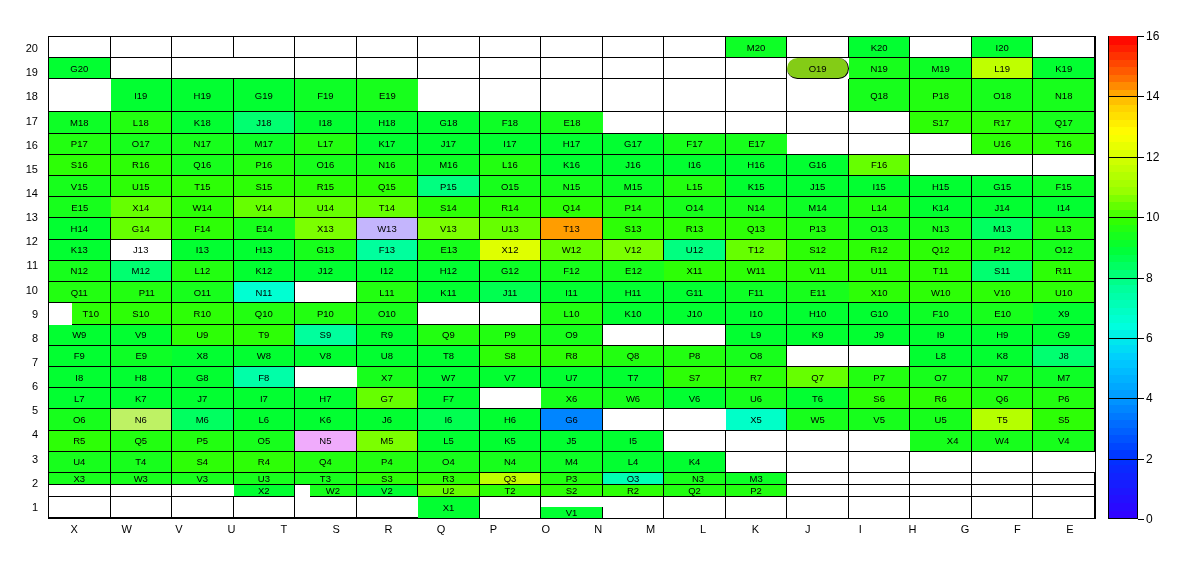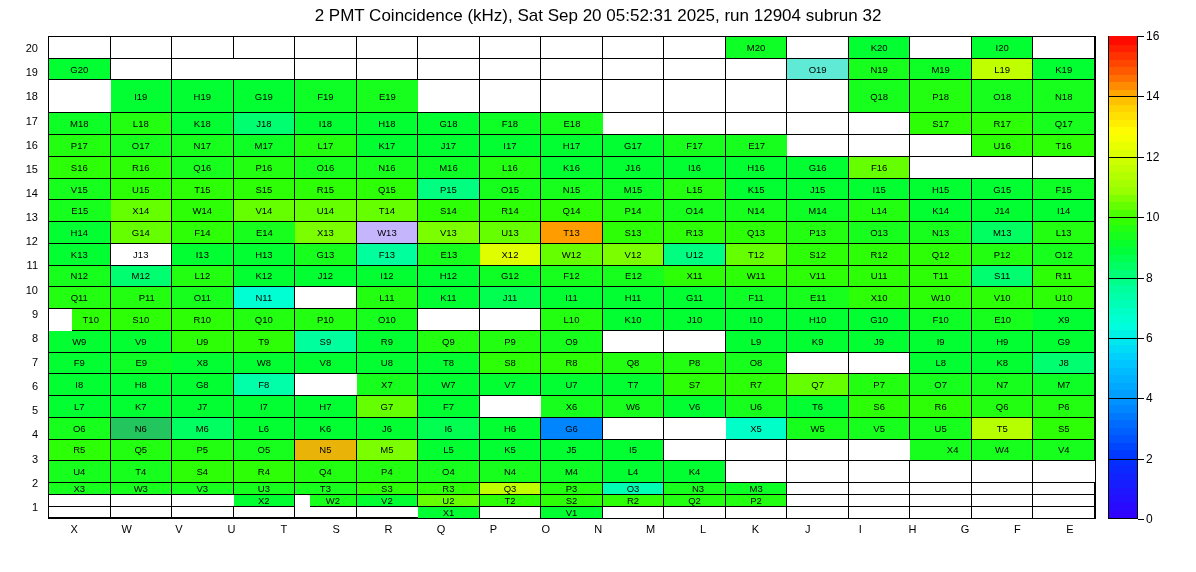--- a/index.html
+++ b/index.html
@@ -65,21 +65,20 @@
     position:absolute;left:1108px;top:36px;width:30px;height:483px;
     pointer-events:none;
   }
   #cbarmarks .m{position:absolute;left:0;width:30px;height:1px;background:#000;}
 </style>
 </head>
 <body>
 
 <div id="root">
 
-  <div id="title">2 PMT Coincidence (kHz), Sat Sep 20 05:52:31 2025, run 12904 subrun 32</div>
 
   <div id="ylabels">
       <div style="top: 470.925px;">1</div>
       <div style="top: 446.775px;">2</div>
       <div style="top: 422.625px;">3</div>
       <div style="top: 398.475px;">4</div>
       <div style="top: 374.325px;">5</div>
       <div style="top: 350.175px;">6</div>
       <div style="top: 326.025px;">7</div>
       <div style="top: 301.875px;">8</div>
@@ -121,21 +120,21 @@
         <div class="cell lastcol"></div>
         <div class="cell"></div>
         <div class="cell"></div>
         <div class="cell"></div>
         <div class="cell"></div>
         <div class="cell"></div>
         <div class="cell"></div>
         <div class="cell"></div>
         <div class="cell"></div>
         <div class="cell"></div>
-        <div class="cell" style="background: #5eead4;">O19</div>
+        <div class="cell" style="background: #84cc16; border-radius: 11px;">O19</div>
         <div class="cell" style="background: rgb(23, 255, 28);">N19</div>
         <div class="cell" style="background: rgb(13, 255, 38);">M19</div>
         <div class="cell" style="background: rgb(191, 255, 0);">L19</div>
         <div class="cell" style="background: rgb(2, 255, 49);">K19</div>
         <div class="cell" style="background: rgb(2, 255, 49); margin-top: 32px;">J19</div>
         <div class="cell" style="background: rgb(2, 255, 49);">I19</div>
         <div class="cell" style="background: rgb(2, 255, 49);">H19</div>
         <div class="cell" style="background: rgb(2, 255, 49);">G19</div>
         <div class="cell" style="background: rgb(13, 255, 38);">F19</div>
         <div class="cell lastcol" style="background: rgb(23, 255, 28);">E19</div>
@@ -382,41 +381,41 @@
         <div class="cell" style="background: rgb(23, 255, 28);">X6</div>
         <div class="cell" style="background: rgb(23, 255, 28);">W6</div>
         <div class="cell" style="background: rgb(2, 255, 49);">V6</div>
         <div class="cell" style="background: rgb(23, 255, 28);">U6</div>
         <div class="cell" style="background: rgb(2, 255, 49);">T6</div>
         <div class="cell" style="background: rgb(45, 255, 6);">S6</div>
         <div class="cell" style="background: rgb(45, 255, 6);">R6</div>
         <div class="cell" style="background: rgb(34, 255, 17);">Q6</div>
         <div class="cell" style="background: rgb(34, 255, 17);">P6</div>
         <div class="cell" style="background: rgb(23, 255, 28);">O6</div>
-        <div class="cell" style="background: #22c55e;">N6</div>
+        <div class="cell" style="background: #bef264;">N6</div>
         <div class="cell" style="background: rgb(0, 255, 96);">M6</div>
         <div class="cell" style="background: rgb(2, 255, 49);">L6</div>
         <div class="cell" style="background: rgb(2, 255, 49);">K6</div>
         <div class="cell" style="background: rgb(2, 255, 49);">J6</div>
         <div class="cell" style="background: rgb(0, 255, 80);">I6</div>
         <div class="cell" style="background: rgb(2, 255, 49);">H6</div>
         <div class="cell" style="background: rgb(0, 133, 255);">G6</div>
         <div class="cell"></div>
         <div class="cell lastcol"></div>
         <div class="cell" style="background: rgb(0, 255, 200);">X5</div>
         <div class="cell" style="background: rgb(23, 255, 28);">W5</div>
         <div class="cell" style="background: rgb(23, 255, 28);">V5</div>
         <div class="cell" style="background: rgb(23, 255, 28);">U5</div>
         <div class="cell" style="background: rgb(181, 255, 0);">T5</div>
         <div class="cell" style="background: rgb(45, 255, 6);">S5</div>
         <div class="cell" style="background: rgb(45, 255, 6);">R5</div>
         <div class="cell" style="background: rgb(34, 255, 17);">Q5</div>
         <div class="cell" style="background: rgb(34, 255, 17);">P5</div>
         <div class="cell" style="background: rgb(23, 255, 28);">O5</div>
-        <div class="cell" style="background: #eab308;">N5</div>
+        <div class="cell" style="background: #f0abfc;">N5</div>
         <div class="cell" style="background: rgb(123, 255, 0);">M5</div>
         <div class="cell" style="background: rgb(2, 255, 49);">L5</div>
         <div class="cell" style="background: rgb(2, 255, 49);">K5</div>
         <div class="cell" style="background: rgb(2, 255, 49);">J5</div>
         <div class="cell" style="background: rgb(2, 255, 49);">I5</div>
         <div class="cell"></div>
         <div class="cell"></div>
         <div class="cell"></div>
         <div class="cell lastcol"></div>
         <div class="cell" style="background: rgb(23, 255, 28); padding-left: 24px;">X4</div>
@@ -474,21 +473,21 @@
         <div class="cell"></div>
         <div class="cell"></div>
         <div class="cell"></div>
         <div class="cell"></div>
         <div class="cell"></div>
         <div class="cell"></div>
         <div class="cell"></div>
         <div class="cell lastcol"></div>
         <div class="cell lastrow" style="background: rgb(2, 255, 49);">X1</div>
         <div class="cell lastrow"></div>
-        <div class="cell lastrow" style="background: rgb(2, 255, 49);">V1</div>
+        <div class="cell lastrow" style="background: rgb(2, 255, 49); margin-top: 10px;">V1</div>
         <div class="cell lastrow"></div>
         <div class="cell lastrow"></div>
         <div class="cell lastrow"></div>
         <div class="cell lastrow"></div>
         <div class="cell lastrow"></div>
         <div class="cell lastrow"></div>
         <div class="cell lastrow"></div>
         <div class="cell lastrow"></div>
         <div class="cell lastrow"></div>
         <div class="cell lastrow"></div>

